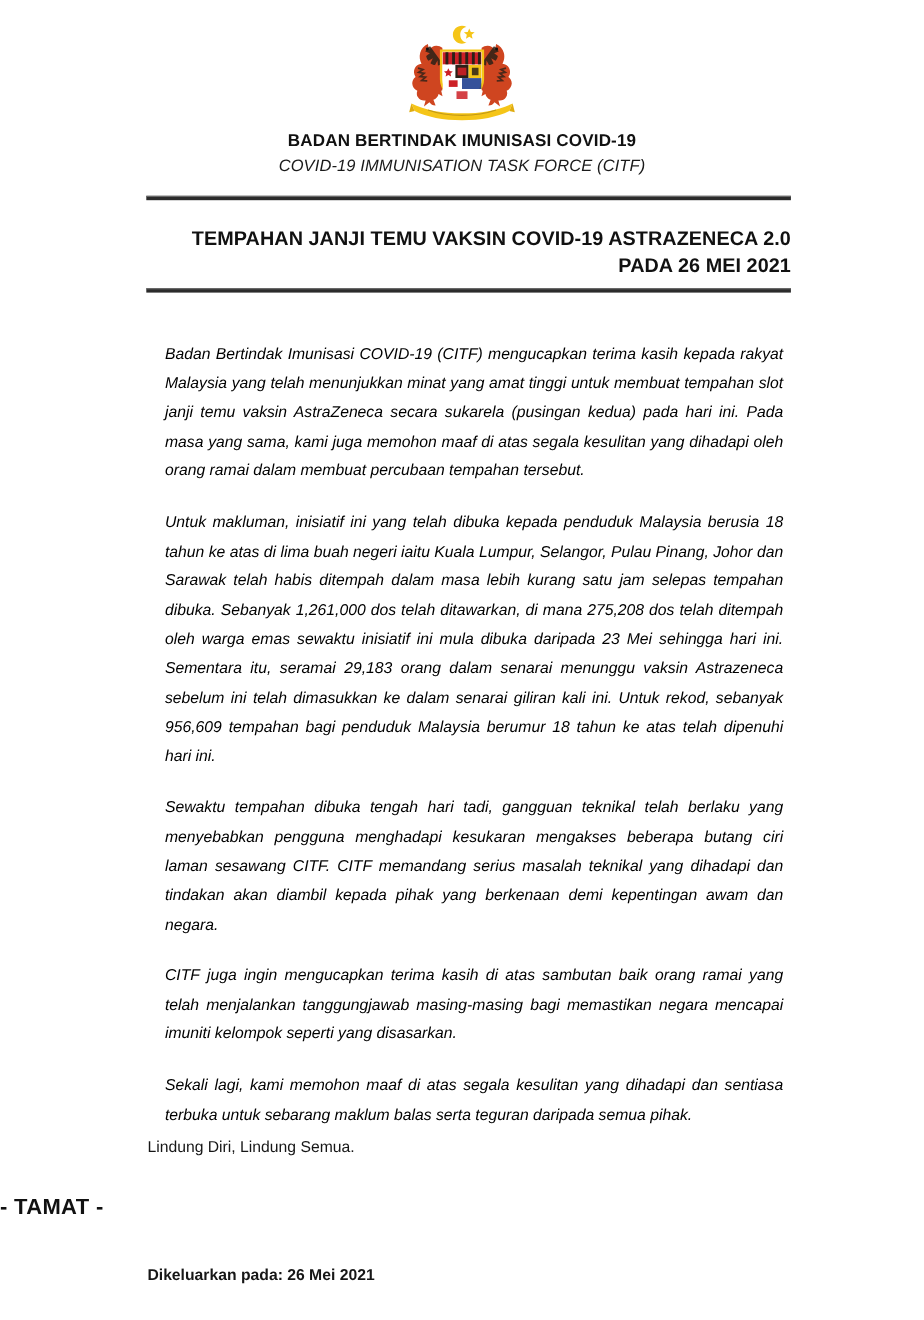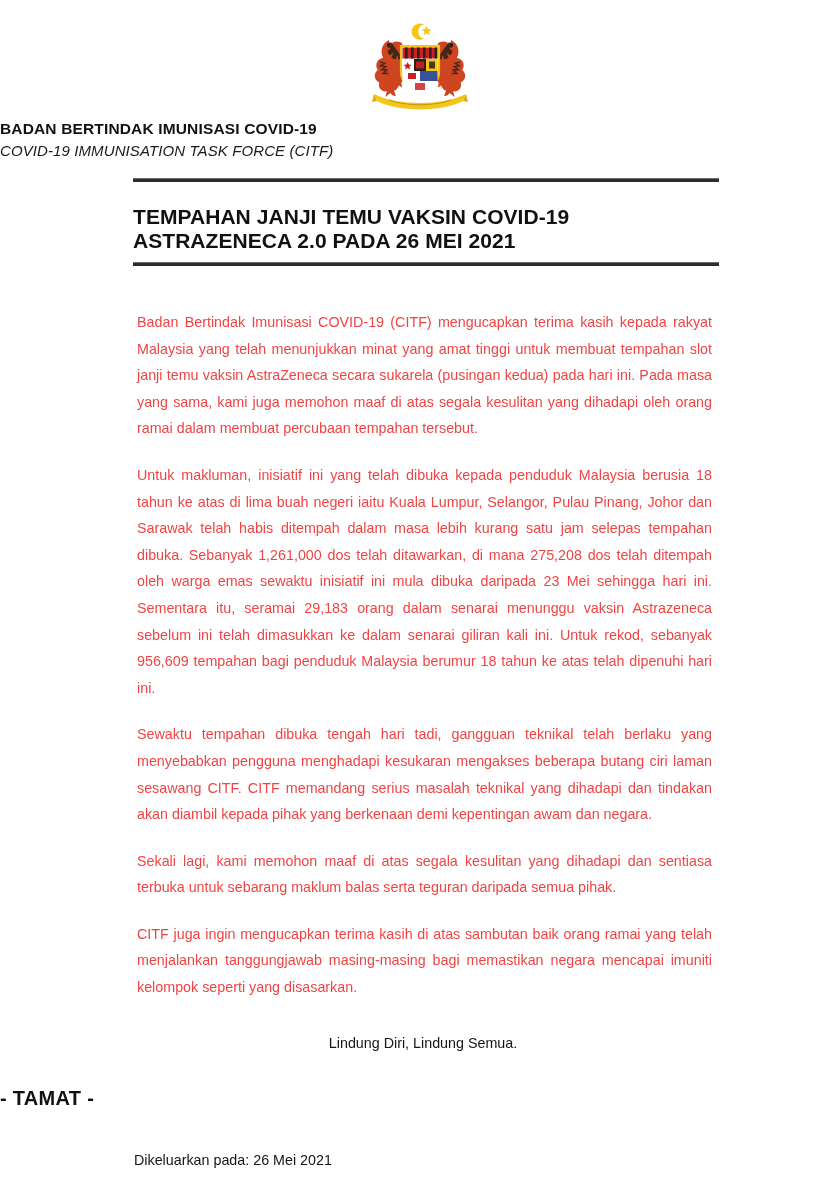--- a/index.html
+++ b/index.html
@@ -39,20 +39,21 @@
     height: 98px;
     display: block;
   }
 
   
   .org-block {
     position: absolute;
     top: 119px;
     left: 0;
     width: 840px;
+    text-align: center;
   }
   .org-name {
     font-size: 15.5px;
     font-weight: bold;
     letter-spacing: 0.15px;
     line-height: 20px;
     color: #111111;
   }
   .org-name-en {
     font-size: 15px;
@@ -76,59 +77,59 @@
   }
   .rule-top { top: 178px; }
   .rule-bottom { top: 262px; }
 
   
   .doc-title {
     position: absolute;
     top: 205px;
     left: 133px;
     width: 586px;
-    text-align: left;
-    font-size: 21px;
+    text-align: right;
+    font-size: 18px;
     font-weight: bold;
     line-height: 24px;
     letter-spacing: 0.05px;
     color: #111111;
   }
 
   
   .body-copy {
     position: absolute;
     top: 309px;
     left: 134px;
     width: 578px;
   }
   .para {
     text-align: justify;
     text-justify: inter-word;
     font-size: 14.3px;
     line-height: 26.6px;
-    color: #ef4444;
-    margin: 0 0 20px 3px;
+    color: #000000;
+    margin: 0 0 20px 16px;
     hyphens: none;
+    font-style: italic;
   }
   .para:last-child { margin-bottom: 0; }
 
   
   .para-split-top { margin-bottom: 0; }
   .para-split-bottom { margin-top: 9px; }
 
   .sign-off {
     position: absolute;
     top: 1030px;
     left: 134px;
     width: 578px;
     font-size: 14.3px;
     line-height: 26.6px;
     color: #161616;
-    text-align: center;
   }
 
   .tamat {
     position: absolute;
     top: 1087px;
     left: 0;
     width: 840px;
     text-align: left;
     font-size: 20px;
     font-weight: bold;
@@ -137,20 +138,21 @@
   }
 
   .issued {
     position: absolute;
     top: 1148px;
     left: 134px;
     width: 578px;
     font-size: 14.3px;
     line-height: 24px;
     color: #161616;
+    font-weight: bold;
   }
 </style>
 </head>
 <body>
 
 <div class="page">
 
   <div class="emblem-wrap">
     <svg class="emblem" viewBox="0 0 124 98" aria-hidden="true">
 
@@ -218,22 +220,22 @@
   <div class="rule rule-top"></div>
 
   <div class="doc-title">TEMPAHAN JANJI TEMU VAKSIN COVID-19 ASTRAZENECA 2.0 PADA 26 MEI 2021</div>
 
   <div class="rule rule-bottom"></div>
 
   <div class="body-copy">
     <p class="para">Badan Bertindak Imunisasi COVID-19 (CITF) mengucapkan terima kasih kepada rakyat Malaysia yang telah menunjukkan minat yang amat tinggi untuk membuat tempahan slot janji temu vaksin AstraZeneca secara sukarela (pusingan kedua) pada hari ini. Pada masa yang sama, kami juga memohon maaf di atas segala kesulitan yang dihadapi oleh orang ramai dalam membuat percubaan tempahan tersebut.</p>
     <p class="para">Untuk makluman, inisiatif ini yang telah dibuka kepada penduduk Malaysia berusia 18 tahun ke atas di lima buah negeri iaitu Kuala Lumpur, Selangor, Pulau Pinang, Johor dan Sarawak telah habis ditempah dalam masa lebih kurang satu jam selepas tempahan dibuka. Sebanyak 1,261,000 dos telah ditawarkan, di mana 275,208 dos telah ditempah oleh warga emas sewaktu inisiatif ini mula dibuka daripada 23 Mei sehingga hari ini. Sementara itu, seramai 29,183 orang dalam senarai menunggu vaksin Astrazeneca sebelum ini telah dimasukkan ke dalam senarai giliran kali ini. Untuk rekod, sebanyak 956,609 tempahan bagi penduduk Malaysia berumur 18 tahun ke atas telah dipenuhi hari ini.</p>
     <p class="para">Sewaktu tempahan dibuka tengah hari tadi, gangguan teknikal telah berlaku yang menyebabkan pengguna menghadapi kesukaran mengakses beberapa butang ciri laman sesawang CITF. CITF memandang serius masalah teknikal yang dihadapi dan tindakan akan diambil kepada pihak yang berkenaan demi kepentingan awam dan negara.</p>
+    <p class="para">CITF juga ingin mengucapkan terima kasih di atas sambutan baik orang ramai yang telah menjalankan tanggungjawab masing-masing bagi memastikan negara mencapai imuniti kelompok seperti yang disasarkan.</p>
     <p class="para">Sekali lagi, kami memohon maaf di atas segala kesulitan yang dihadapi dan sentiasa terbuka untuk sebarang maklum balas serta teguran daripada semua pihak.</p>
-    <p class="para">CITF juga ingin mengucapkan terima kasih di atas sambutan baik orang ramai yang telah menjalankan tanggungjawab masing-masing bagi memastikan negara mencapai imuniti kelompok seperti yang disasarkan.</p>
   </div>
 
   <div class="sign-off">Lindung Diri, Lindung Semua.</div>
 
   <div class="tamat">- TAMAT -</div>
 
   <div class="issued">Dikeluarkan pada: 26 Mei 2021</div>
 
 </div>
 

